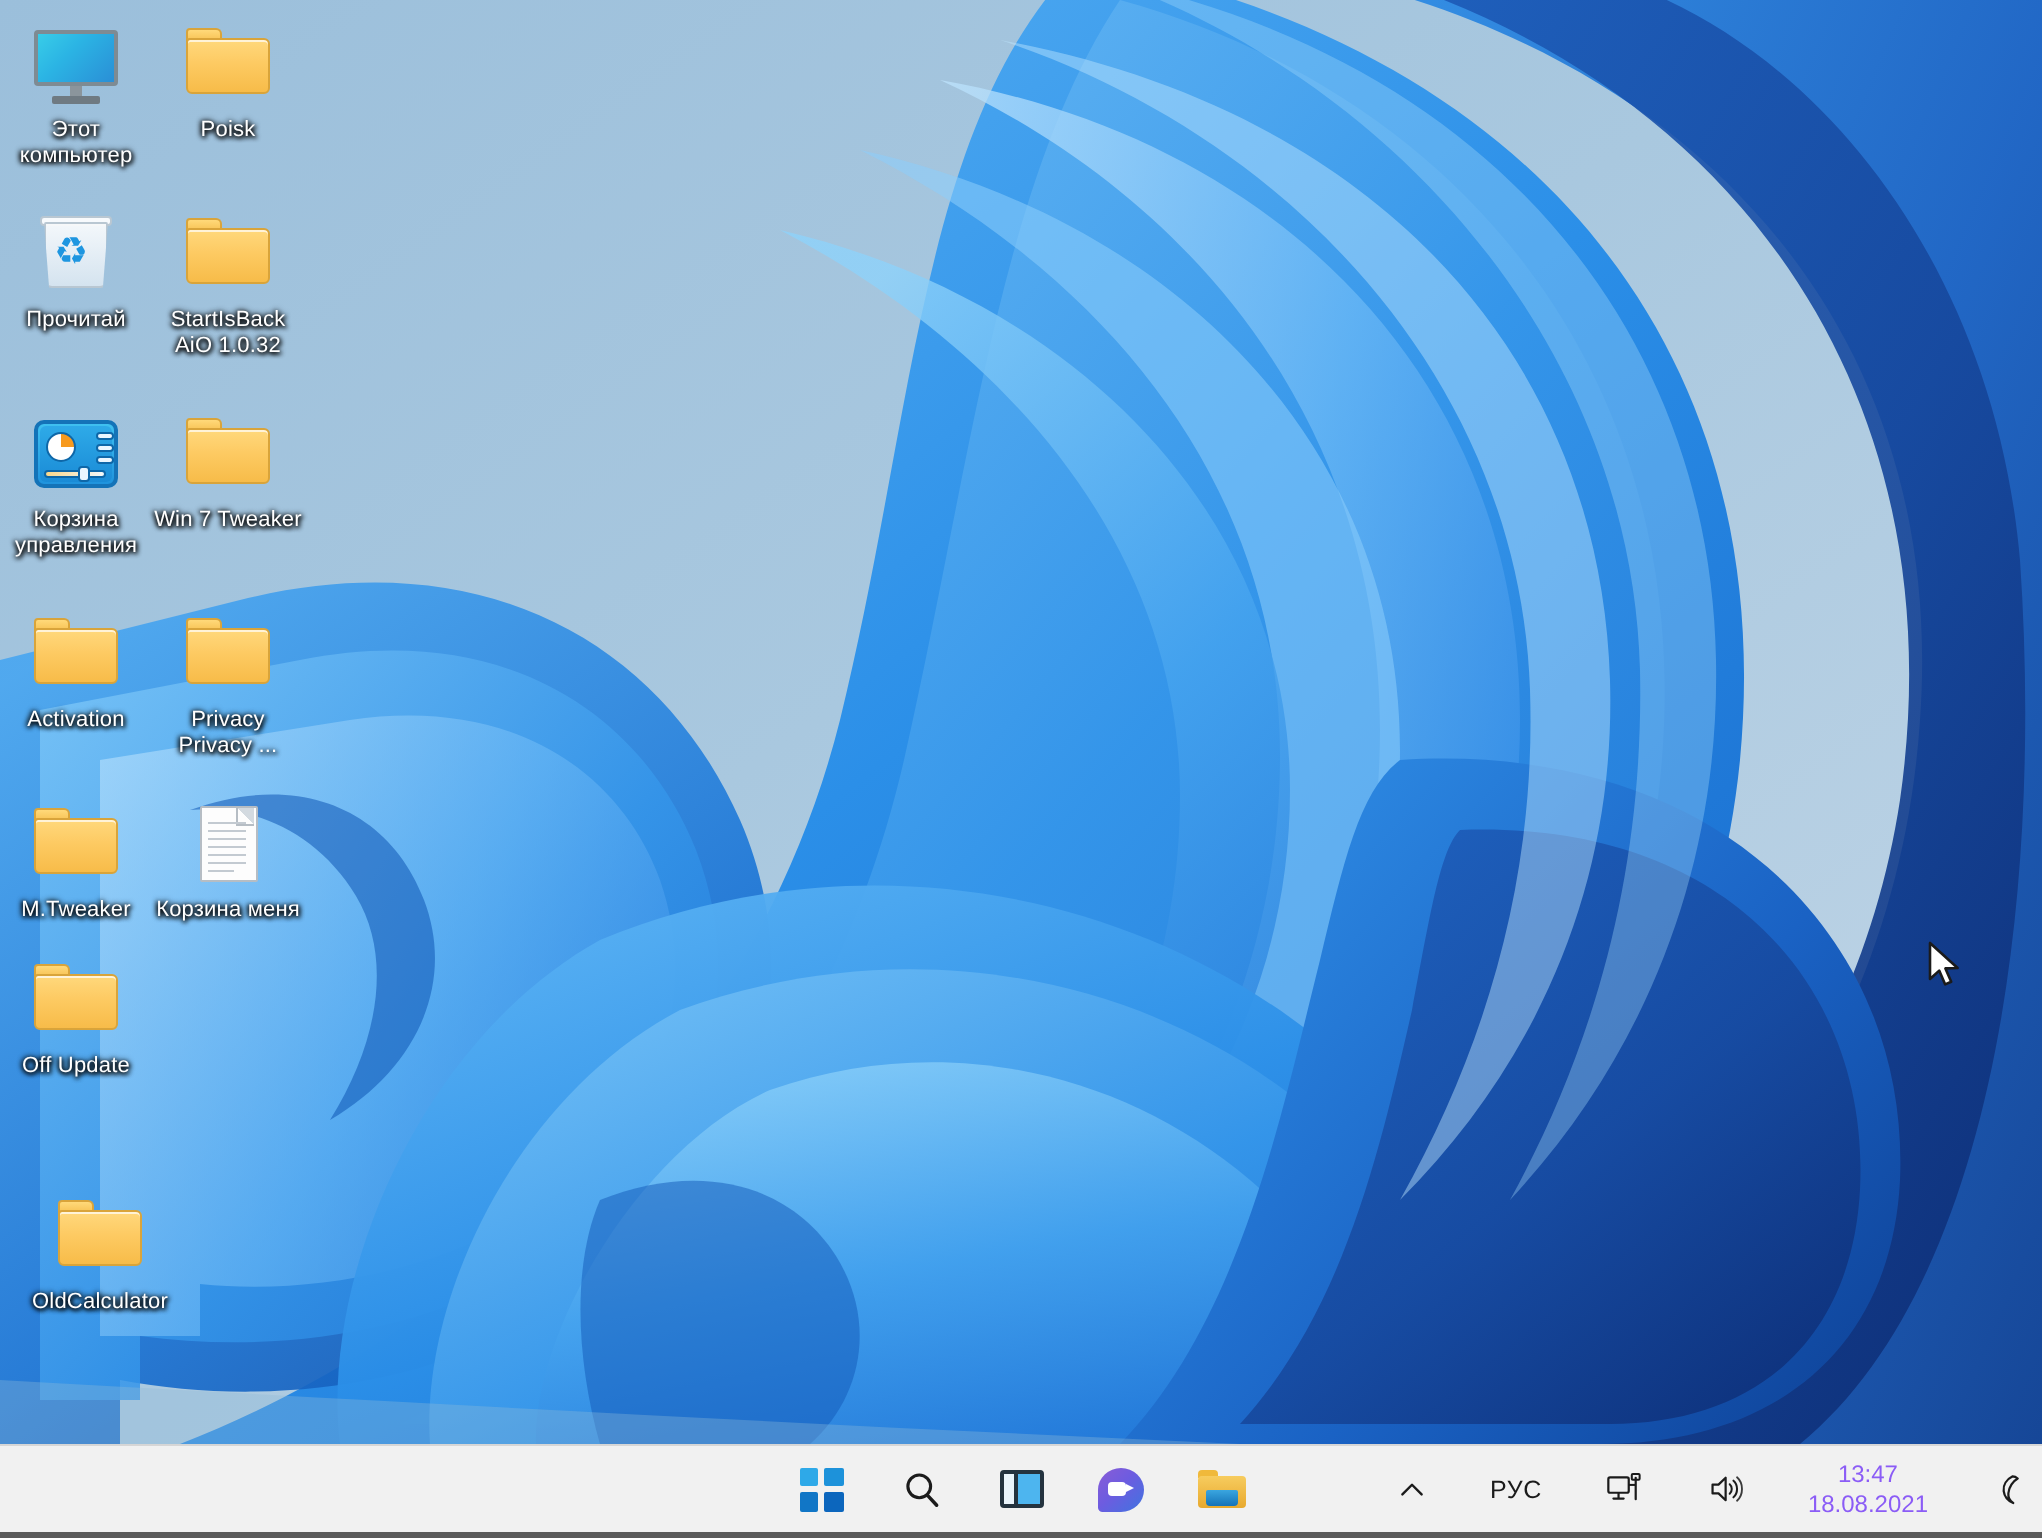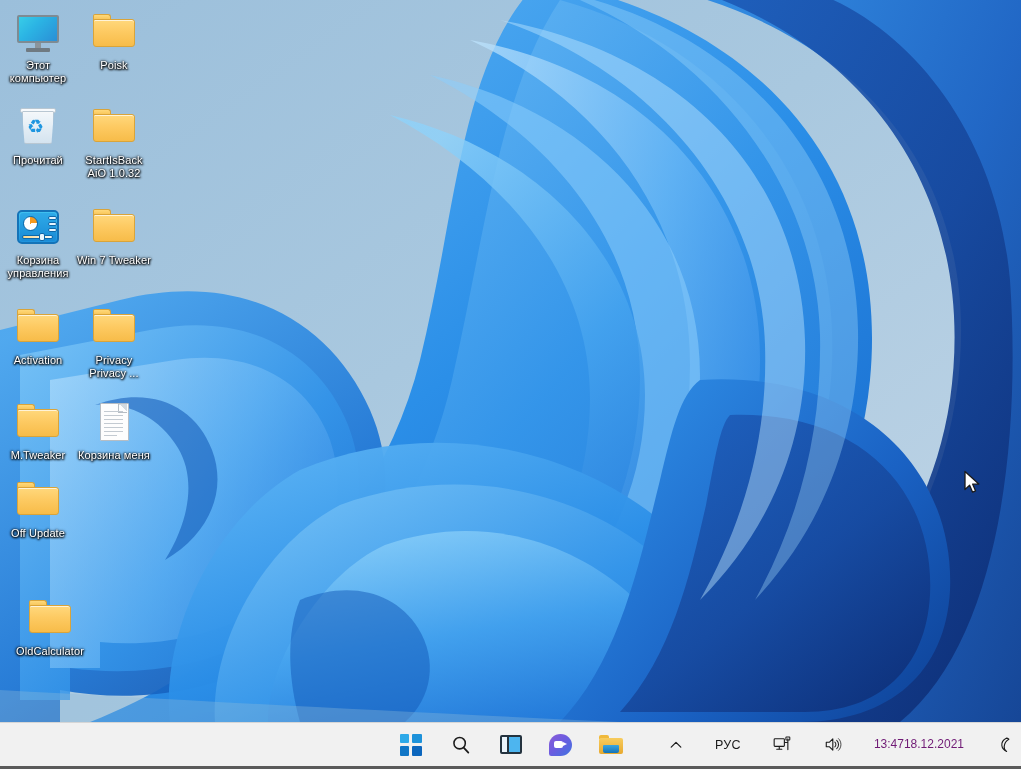--- a/index.html
+++ b/index.html
@@ -146,21 +146,21 @@
   .explorer .ebody { position:absolute; left:0; top:4px; width:24px; height:16px; background:linear-gradient(180deg,#f7cc5e,#e8a92e); border-radius:2px; }
   .explorer .eband { position:absolute; left:4px; top:11px; width:16px; height:8px; background:linear-gradient(180deg,#3aa6e0,#1573b8); border-radius:1px 1px 2px 2px; }
 
   
   #tray {
     position:absolute; right:0; display:flex; align-items:center; gap:16px; height:44px;
     color:#2a2a2a; font-size:12px;
   }
   .tray-item { display:flex; align-items:center; justify-content:center; height:36px; padding:0 8px; border-radius:4px; cursor:default; }
   #tray-lang { font-size:12.5px; letter-spacing:.3px; color:#1b1b1b; }
-  #tray-clock { text-align:center; line-height:15px; font-size:12px; color:#701a75; padding:0 7px; }
+  #tray-clock { text-align:center; line-height:15px; font-size:12px; color:#8b5cf6; padding:0 7px;flex-direction:column; }
 
   
   #cursor { position:absolute; left:963px; top:470px; width:20px; height:26px; pointer-events:none; }
 </style>
 </head>
 <body>
 
 <div id="desktop">
 
   <div id="wallpaper">
@@ -425,21 +425,21 @@
         <svg width="19" height="17" viewBox="0 0 22 20">
           <path d="M2.5,7.4 L6,7.4 L10.2,3.4 L10.2,16.6 L6,12.6 L2.5,12.6 Z" fill="none" stroke="#1b1b1b" stroke-width="1.3" stroke-linejoin="round"></path>
           <path d="M12.6,7.2 C14.2,8.6 14.2,11.4 12.6,12.8" fill="none" stroke="#1b1b1b" stroke-width="1.2" stroke-linecap="round"></path>
           <path d="M14.8,5.1 C17.6,7.5 17.6,12.5 14.8,14.9" fill="none" stroke="#1b1b1b" stroke-width="1.2" stroke-linecap="round"></path>
           <path d="M16.9,3.1 C20.8,6.6 20.8,13.4 16.9,16.9" fill="none" stroke="#1b1b1b" stroke-width="1.1" stroke-linecap="round" opacity="0.85"></path>
         </svg>
       </div>
 
       <div class="tray-item" id="tray-clock">
         <div>13:47</div>
-        <div>18.12.2021</div>
+        <div>18.08.2021</div>
       </div>
 
       <div class="tray-item">
         <svg width="18" height="18" viewBox="0 0 20 20">
           <path d="M12.6,2.4 C9.2,4.1 7.2,7.3 7.6,10.6 C8,13.6 10,16 12.9,17.2 C11.1,16.2 10,14.2 10.2,11.8 C10.5,8.3 12.9,5 15.4,3.6 C14.5,2.8 13.6,2.4 12.6,2.4 Z" fill="none" stroke="#1b1b1b" stroke-width="1.25" stroke-linejoin="round"></path>
         </svg>
       </div>
     </div>
   </div>
 

